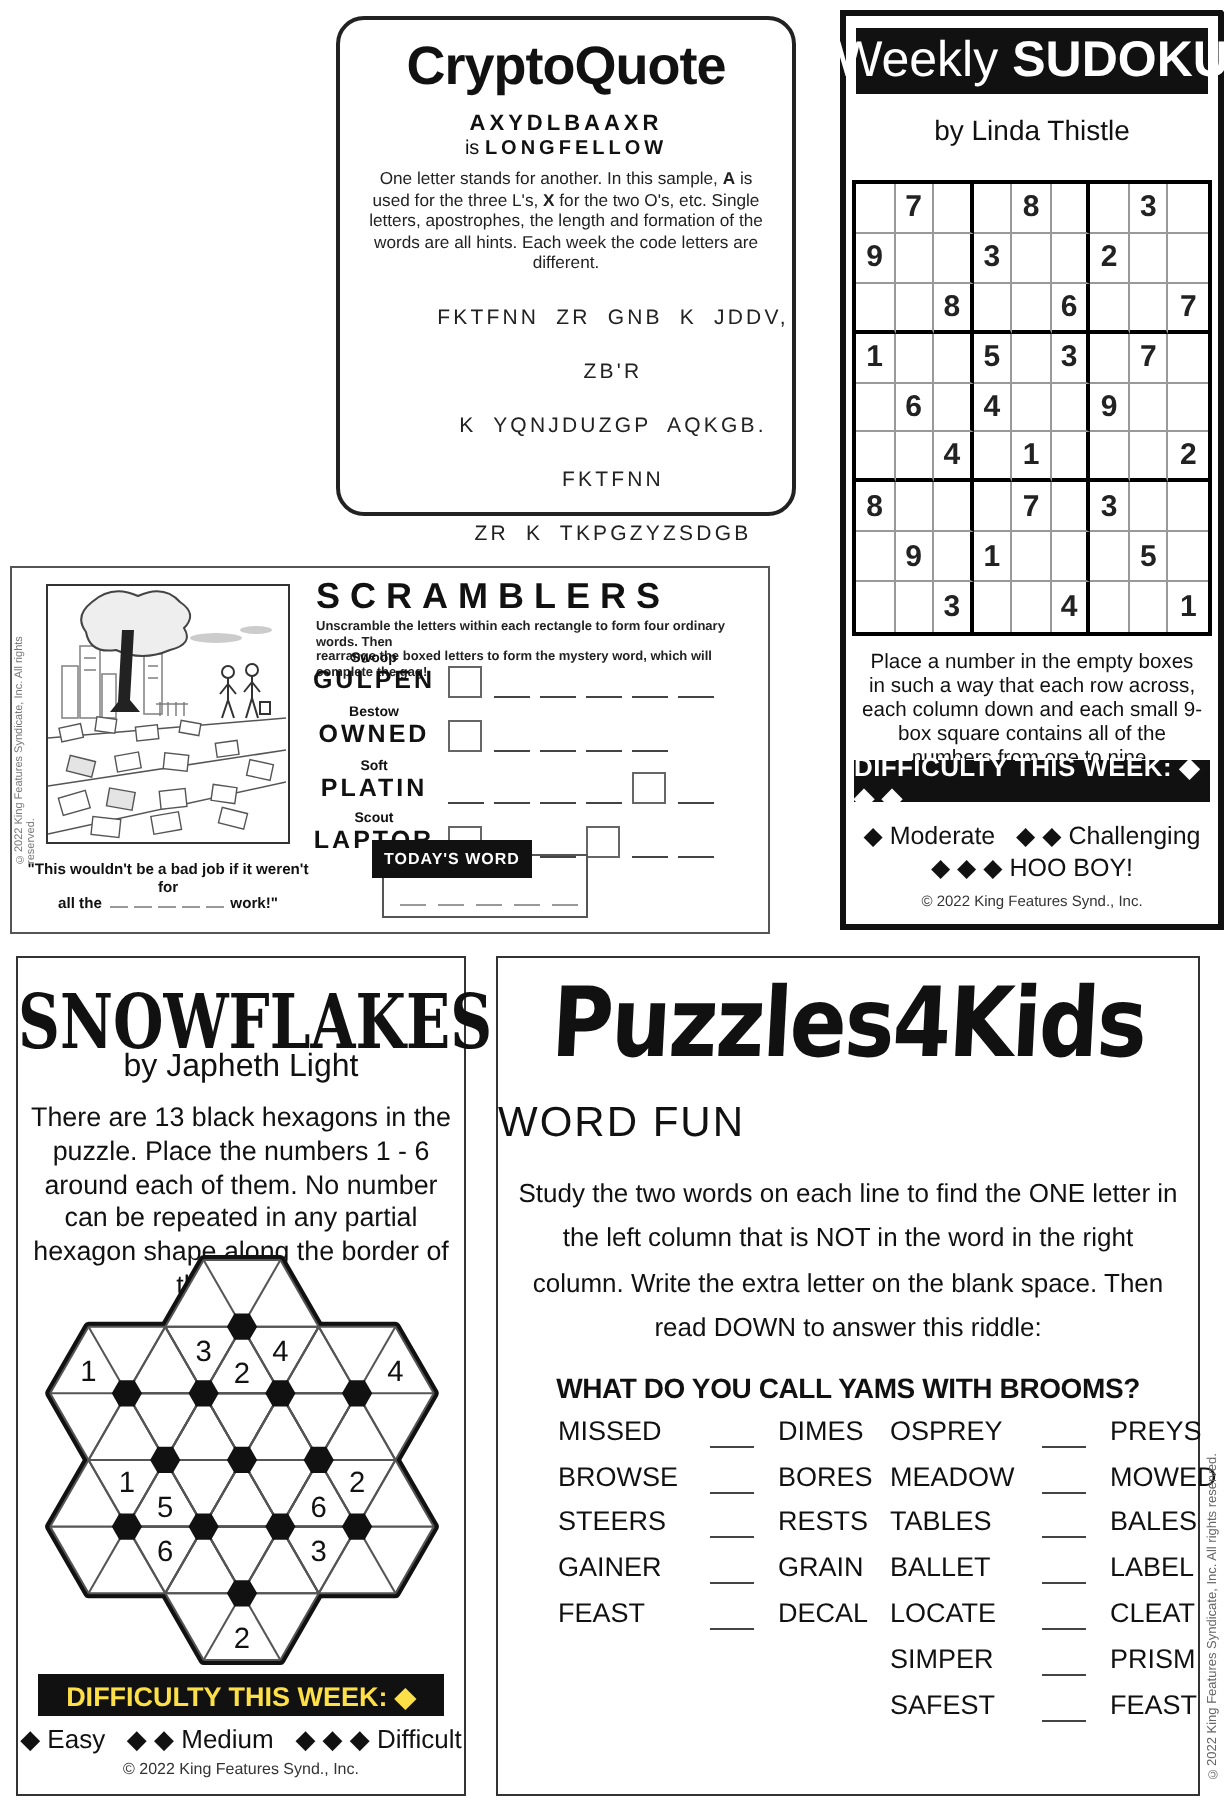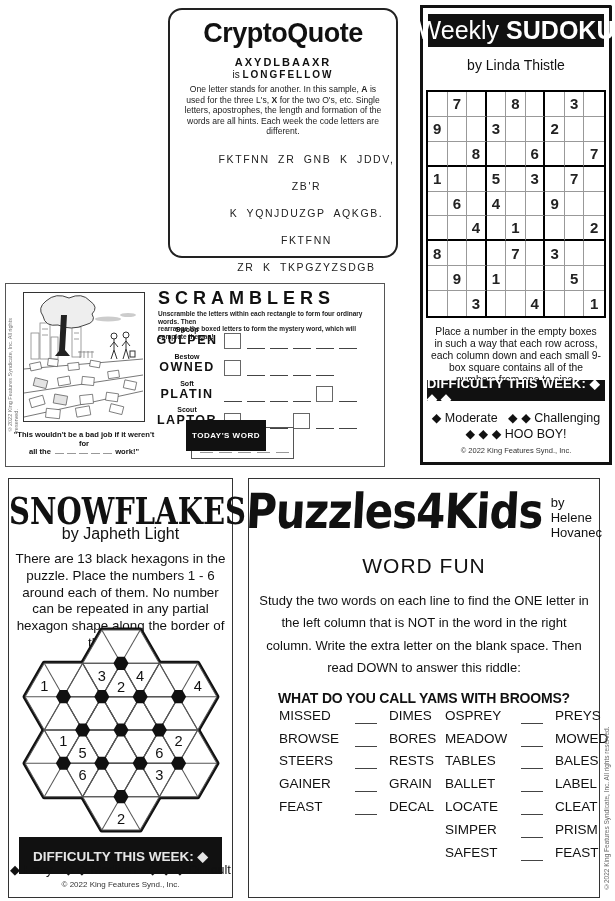--- a/index.html
+++ b/index.html
@@ -50,45 +50,45 @@
   #scramblers .scr-instr{position:absolute;left:152px;top:26px;width:222px;font-size:6.5px;line-height:7.6px;font-weight:bold;color:#222;}
   #scramblers .scr-entries{position:absolute;left:150px;top:42px;width:228px;}
   .scr-row{display:flex;height:26.8px;}
   .scr-word{width:62px;text-align:center;}
   .scr-clue{font-size:7px;font-weight:bold;}
   .scr-wd{font-size:12.5px;font-weight:bold;letter-spacing:1.5px;margin-top:0px;}
   .scr-blanks{flex:1;display:flex;align-items:flex-end;gap:5px;margin-left:6px;padding-bottom:4px;}
   .scr-slot{width:18px;height:15px;border-bottom:1.5px solid #444;position:relative;}
   .scr-slot.boxed{border-bottom:none;}
   .scr-slot.boxed::after{content:'';position:absolute;left:0;bottom:0;width:15px;height:14px;border:1.5px solid #666;background:#fff;}
-  #scramblers .tw-banner{position:absolute;left:180px;top:136px;width:80px;height:31px;background:#111;color:#fff;
+  #scramblers .tw-banner{position:absolute;left:180px;top:136px;width:80px;height:19px;background:#111;color:#fff;
       font-size:8px;font-weight:bold;display:flex;align-items:center;justify-content:center;letter-spacing:0.5px;z-index:2;}
   #scramblers .tw-box{position:absolute;left:185px;top:143px;width:103px;height:32px;border:1.5px solid #555;box-sizing:border-box;z-index:1;}
   #scramblers .tw-slots{position:absolute;left:8px;bottom:5px;display:flex;gap:6px;}
   .tw-slot{width:13px;height:8px;border-bottom:1.5px solid #999;}
 
   
   #snow{left:8px;top:478px;width:225px;height:420px;border:1.5px solid #333;text-align:center;}
   #snow .sn-title{font-family:"DejaVu Serif",serif;font-size:29px;font-weight:bold;letter-spacing:0px;
       transform:scaleY(1.3);transform-origin:top center;margin-top:10px;height:34px;}
   #snow .sn-byline{font-size:16px;margin-top:2px;}
   #snow .sn-instr{font-size:13.4px;line-height:16.8px;margin:8px 6px 0 6px;}
   #snow svg.puzzle{position:absolute;left:11px;top:148px;}
-  #snow .sn-diffbar{position:absolute;left:10px;right:10px;top:358px;height:37px;background:#111;color:#e5e5e5;
+  #snow .sn-diffbar{position:absolute;left:10px;right:10px;top:358px;height:21px;background:#111;color:#fde047;
       display:flex;align-items:center;justify-content:center;font-weight:bold;font-size:13.5px;}
   #snow .sn-leg{position:absolute;top:383px;width:100%;text-align:center;font-size:13px;}
   #snow .sn-copy{position:absolute;top:401px;width:100%;text-align:center;font-size:8px;color:#333;}
 
   
   #p4k{left:248px;top:478px;width:352px;height:420px;border:1.5px solid #333;}
   #p4k .pk-titlerow{display:flex;justify-content:center;align-items:flex-start;margin-top:8px;}
   #p4k .pk-title{font-family:"DejaVu Sans",sans-serif;font-weight:bold;font-size:42px;letter-spacing:-1px;
       transform:skewX(-3deg) scaleY(1.15);transform-origin:center;}
   #p4k .pk-byline{font-size:13px;line-height:15px;margin:8px 0 0 8px;text-align:left;}
-  #p4k .pk-sub{text-align:center;font-size:21px;letter-spacing:1px;margin-top:14px;}
+  #p4k .pk-sub{text-align:left;font-size:21px;letter-spacing:1px;margin-top:14px;}
   #p4k .pk-instr{text-align:center;font-size:13px;line-height:22.4px;margin:12px 8px 0 8px;}
   #p4k .pk-riddle{text-align:center;font-size:14px;font-weight:bold;margin-top:10px;letter-spacing:-0.2px;}
   #p4k .wf-group{position:absolute;}
   #p4k .wf-g1{left:30px;top:225px;}
   #p4k .wf-g2{left:196px;top:225px;}
   .wf-row{display:grid;grid-template-columns:70px 40px auto;height:22.8px;align-items:center;font-size:13.5px;}
   .wf-blank{width:22px;height:13px;border-bottom:1.5px solid #444;justify-self:start;margin-left:6px;align-self:end;margin-bottom:3px;}
   #vert-copy-right{position:absolute;left:603px;top:560px;height:330px;font-size:6.5px;color:#666;
       writing-mode:vertical-rl;transform:rotate(180deg);}
 </style>
@@ -582,24 +582,20 @@
         <text x="100" y="195" text-anchor="middle" font-size="14.5" font-family="&quot;Liberation Sans&quot;, sans-serif" fill="#111">2</text>
       </svg>
     <div class="sn-diffbar">DIFFICULTY THIS WEEK: ◆</div>
     <div class="sn-leg">◆ Easy&nbsp;&nbsp;&nbsp;◆ ◆ Medium&nbsp;&nbsp;&nbsp;◆ ◆ ◆ Difficult</div>
     <div class="sn-copy">© 2022 King Features Synd., Inc.</div>
   </div>
 
   <div id="p4k" class="panel">
     <div class="pk-titlerow">
       <span class="pk-title">Puzzles4Kids</span>
-      <span class="pk-byline">
-        <div>by Helene</div>
-        <div>Hovanec</div>
-      </span>
     </div>
     <div class="pk-sub">WORD FUN</div>
     <div class="pk-instr">Study the two words on each line to find the ONE letter in the left column that is NOT in the word in the right column. Write the extra letter on the blank space. Then read DOWN to answer this riddle:</div>
     <div class="pk-riddle">WHAT DO YOU CALL YAMS WITH BROOMS?</div>
     <div class="wf-group wf-g1">
         <div class="wf-row">
           <span>MISSED</span>
           <span class="wf-blank"></span>
           <span>DIMES</span>
         </div>

